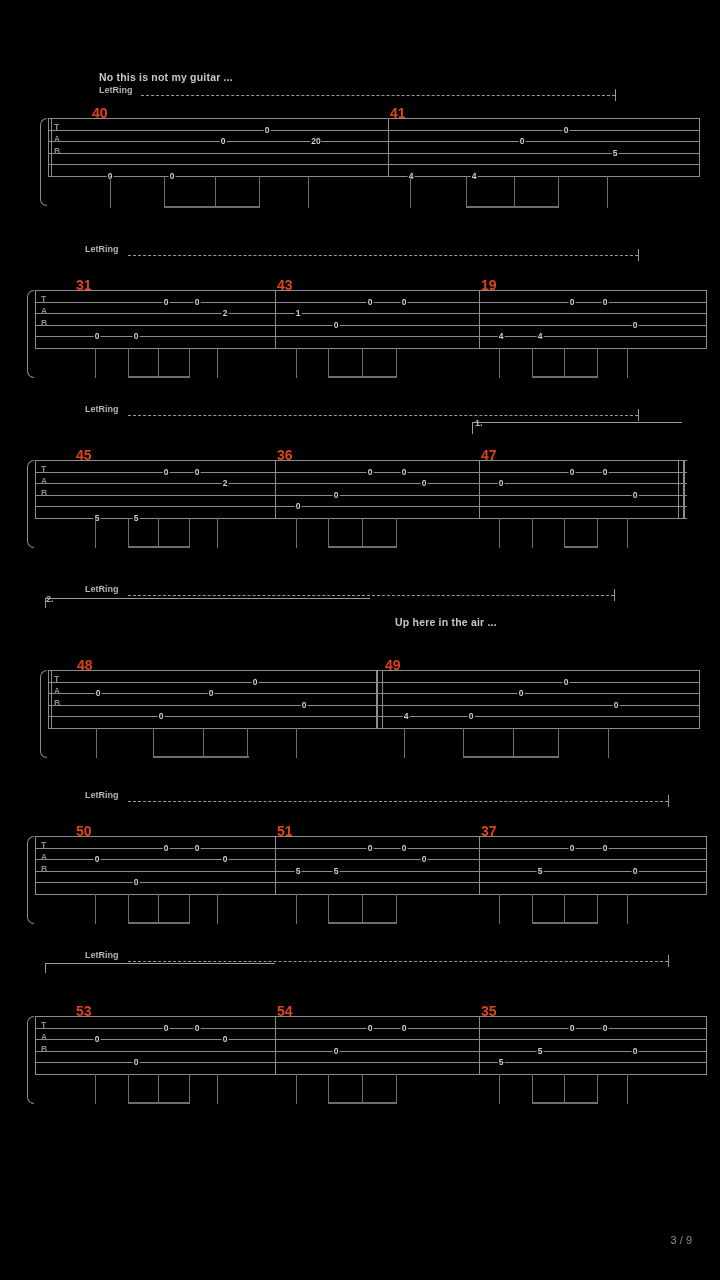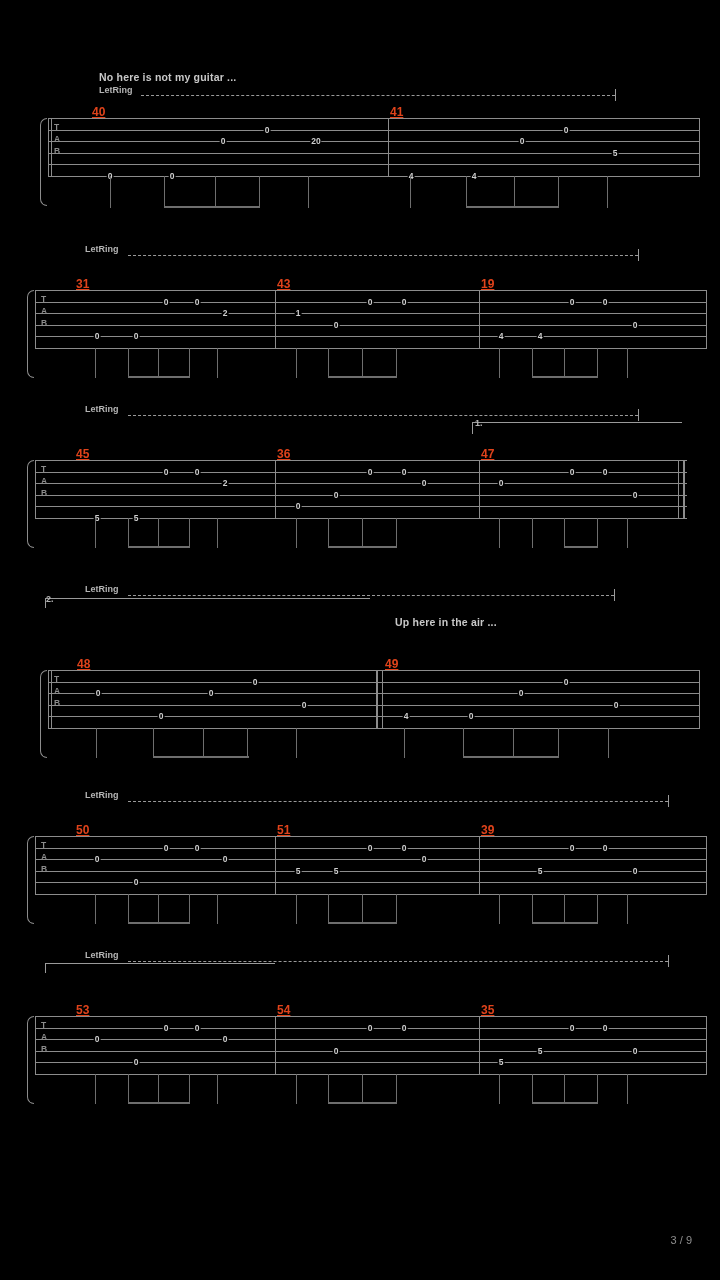--- a/index.html
+++ b/index.html
@@ -69,23 +69,22 @@
   }
   .barline {
     position: absolute;
     width: 0;
     border-left: 1px solid #8c8c8c;
   }
   .barline.thick { border-left-width: 2px; }
   .measure-num {
     position: absolute;
     color: #e0431b;
-    font-size: 12px;
-    font-weight: bold;
-    text-decoration: underline;
+    font-size: 14px;
+    font-weight: bold;
   }
   .tabword {
     position: absolute;
     color: #8c8c8c;
     font-size: 8.5px;
     font-weight: bold;
     line-height: 9px;
     letter-spacing: 0;
   }
   .fret {
@@ -125,21 +124,21 @@
     color: #8e8e8e;
     font-size: 11px;
     margin-top: 44px;
   }
 </style>
 </head>
 <body>
 
 <div id="page">
 
-  <div class="lyric" style="left:99px; top:71px;">No here is not my guitar ...</div>
+  <div class="lyric" style="left:99px; top:71px;">No this is not my guitar ...</div>
   <div class="letring-label" style="left:99px; top:85px;">LetRing</div>
   <div class="letring-line" style="left:141px; top:95px; width:474px;"></div>
   <div class="letring-end" style="left:615px; top:89px; height:12px;"></div>
 
   <div class="system" style="left:40px; top:118px; width:660px; height:100px;">
     <div class="brace" style="left:0px; top:0px; height:88px;"></div>
     <div class="staff" style="top:0px; height:58px; left:8px; width:652px;">
       <div class="staff-line" style="top:0px;"></div>
       <div class="staff-line" style="top:11.5px;"></div>
       <div class="staff-line" style="top:23px;"></div>
@@ -367,21 +366,21 @@
       <div class="staff-line" style="top:57.5px;"></div>
       <div class="barline" style="left:0px; top:0px; height:58px;"></div>
       <div class="barline" style="left:240px; top:0px; height:58px;"></div>
       <div class="barline" style="left:444px; top:0px; height:58px;"></div>
       <div class="barline" style="left:671px; top:0px; height:58px;"></div>
       <div class="tabword" style="left:6px; top:5px;">T</div>
       <div class="tabword" style="left:6px; top:17px;">A</div>
       <div class="tabword" style="left:6px; top:29px;">B</div>
       <div class="measure-num" style="left:41px; top:-13px;">50</div>
       <div class="measure-num" style="left:242px; top:-13px;">51</div>
-      <div class="measure-num" style="left:446px; top:-13px;">39</div>
+      <div class="measure-num" style="left:446px; top:-13px;">37</div>
       <div class="fret" style="left:62px; top:23px;">0</div>
       <div class="fret" style="left:101px; top:46px;">0</div>
       <div class="fret" style="left:131px; top:11.5px;">0</div>
       <div class="fret" style="left:162px; top:11.5px;">0</div>
       <div class="fret" style="left:190px; top:23px;">0</div>
       <div class="fret" style="left:263px; top:34.5px;">5</div>
       <div class="fret" style="left:301px; top:34.5px;">5</div>
       <div class="fret" style="left:335px; top:11.5px;">0</div>
       <div class="fret" style="left:369px; top:11.5px;">0</div>
       <div class="fret" style="left:389px; top:23px;">0</div>

